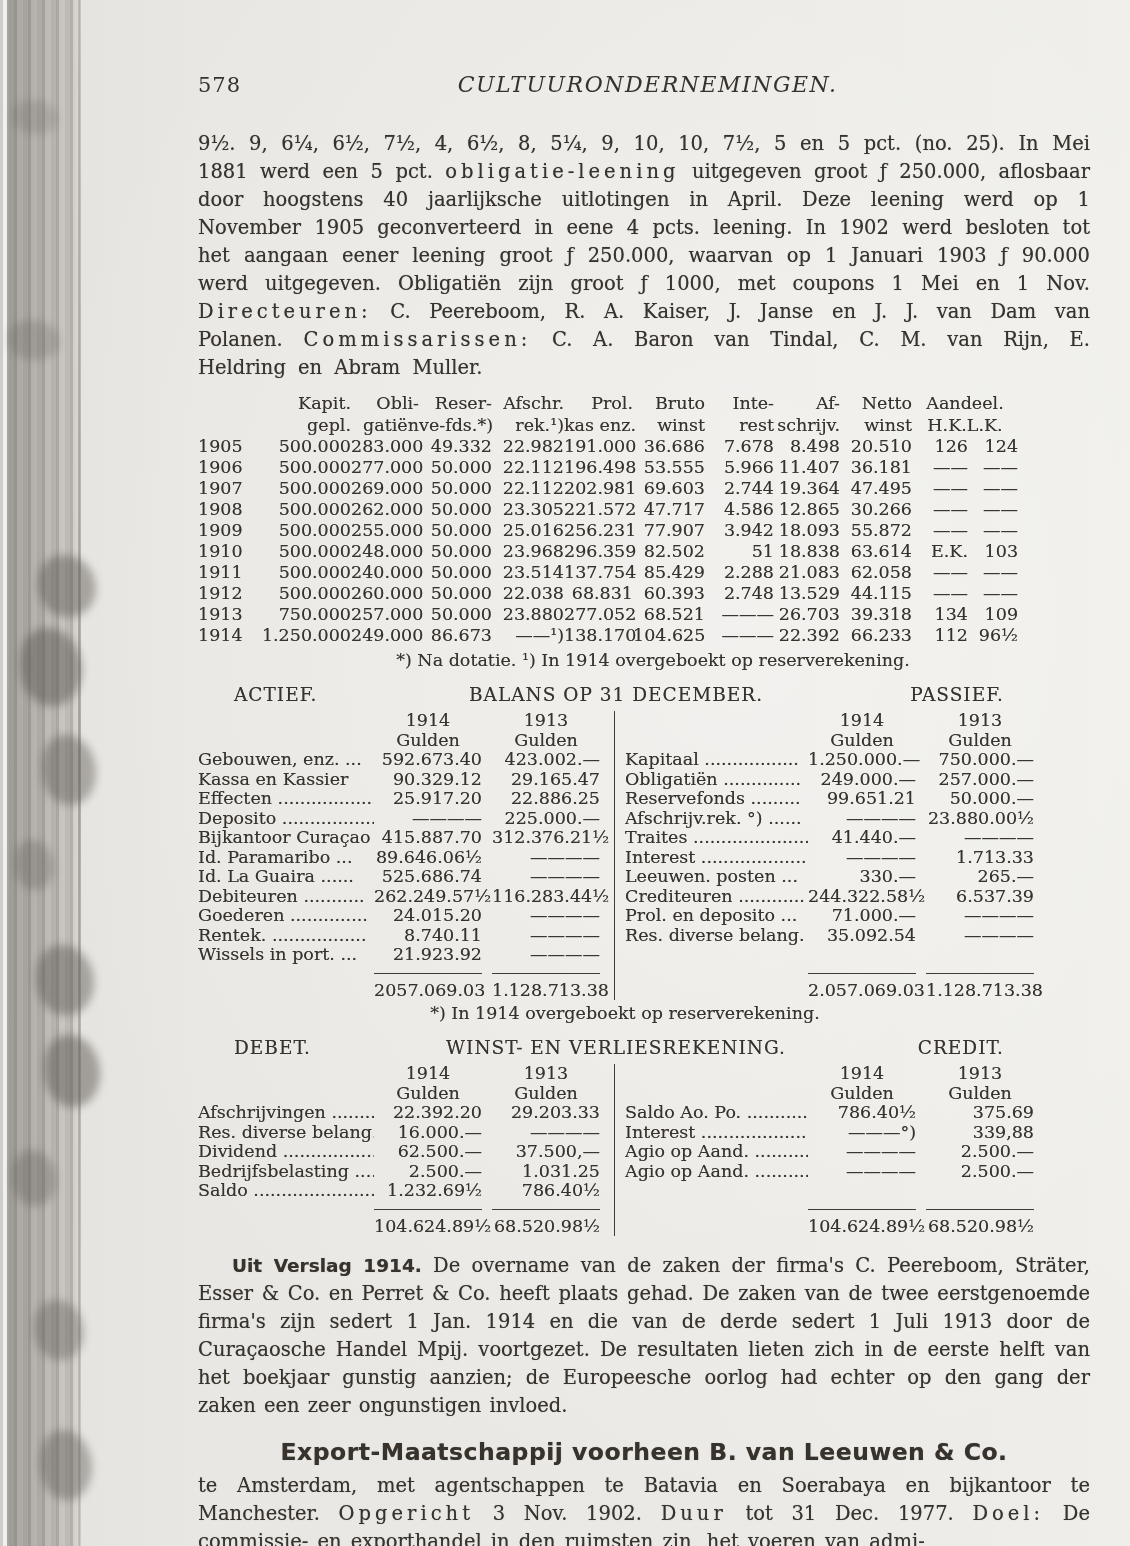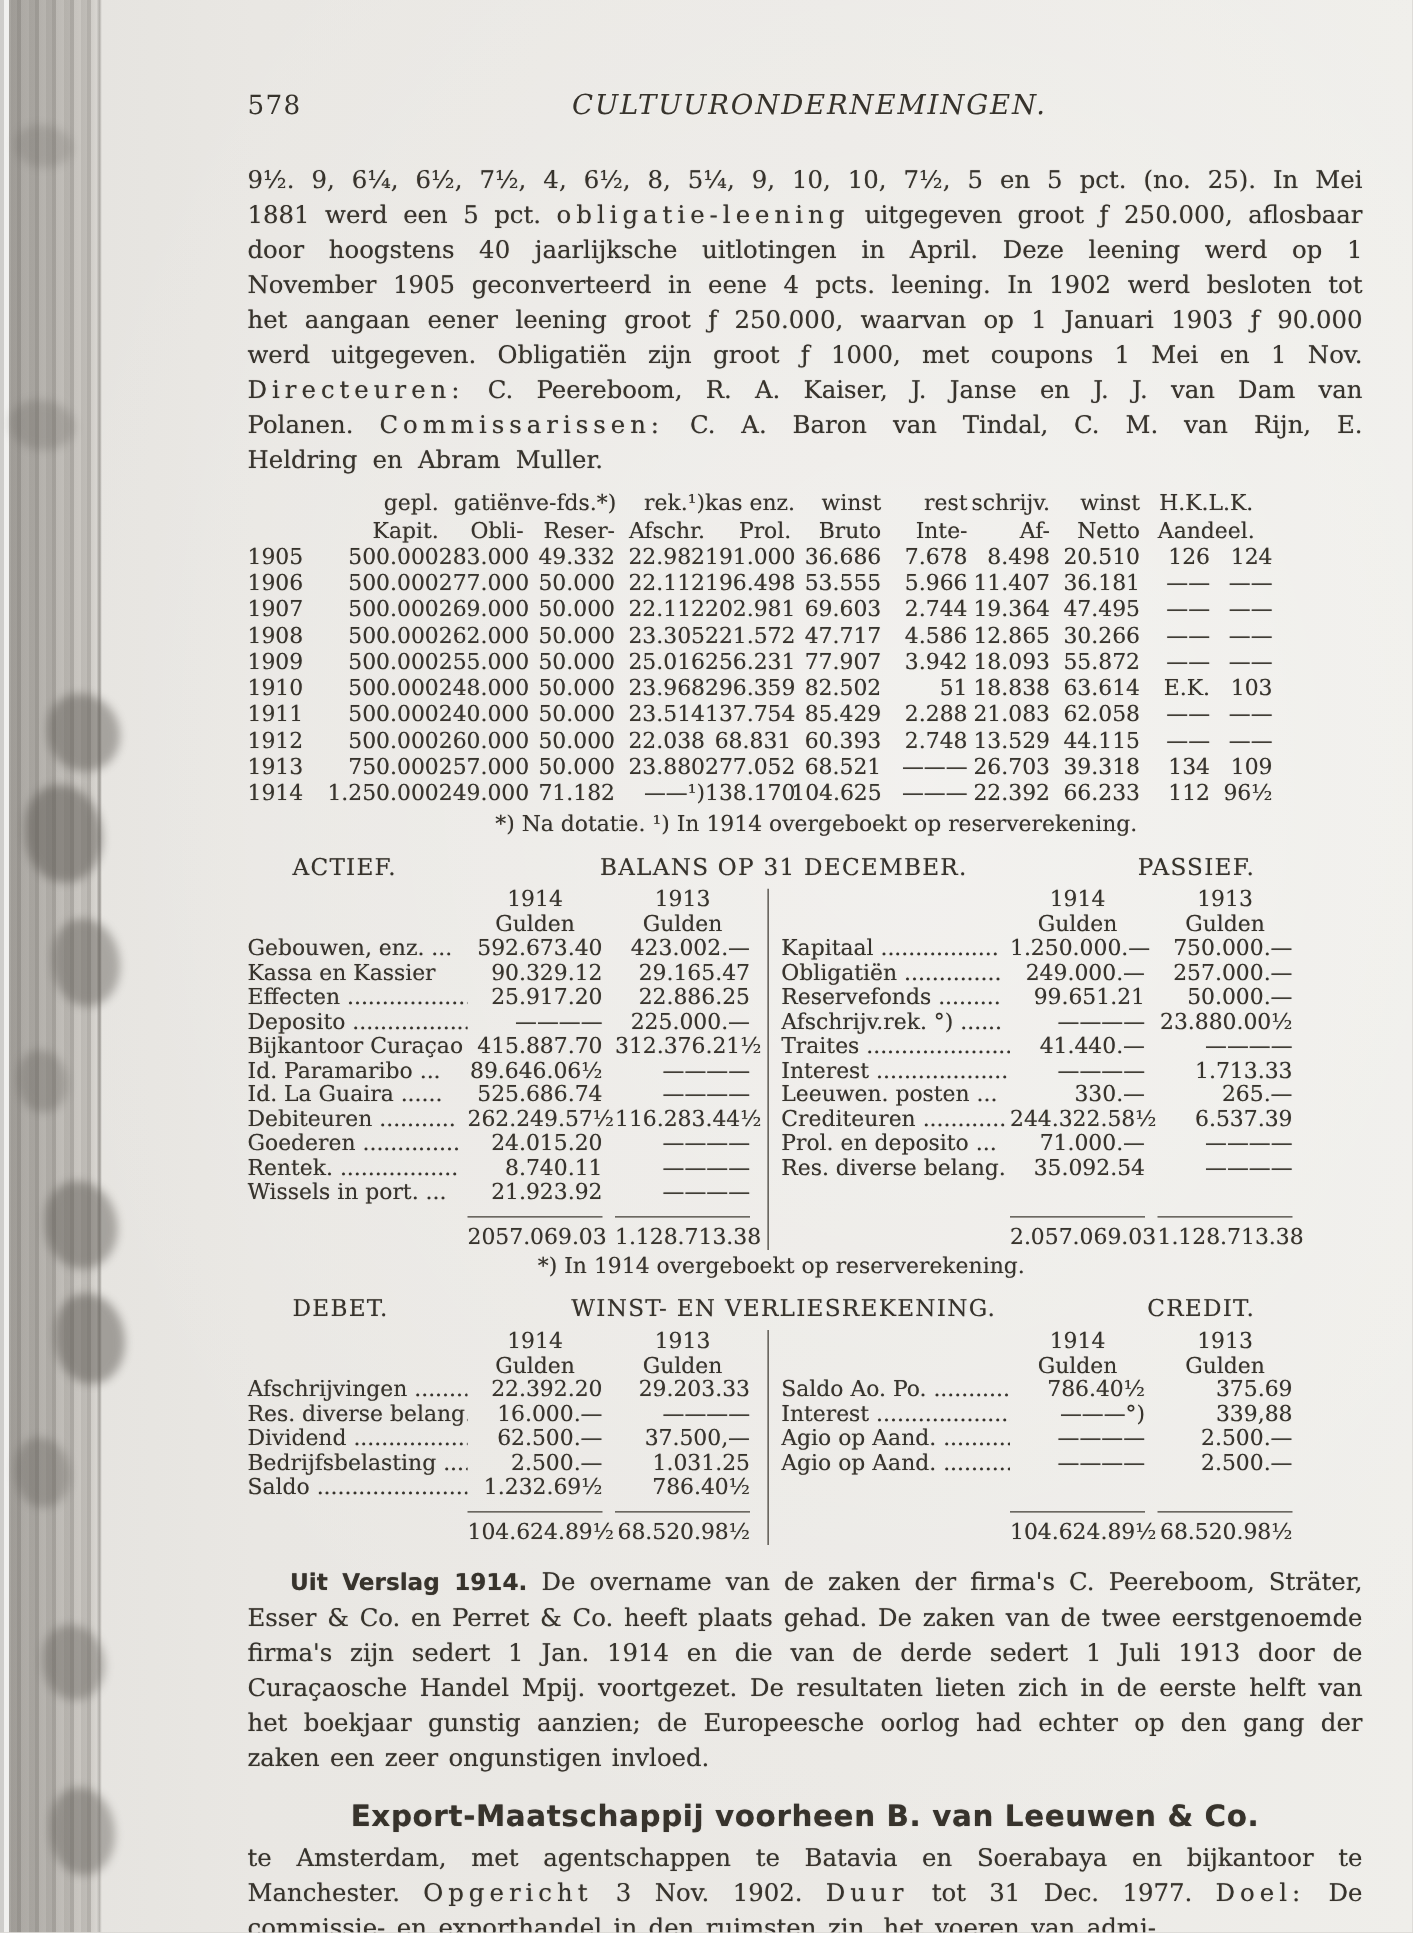--- a/index.html
+++ b/index.html
@@ -45,21 +45,21 @@
   .stats th{line-height:22px;}
   .stats td.yr,.stats th.yr{text-align:left;}
   .stats th.aand{text-align:center;}
   .tfoot{margin:3px 0 0 18px;font-size:17.5px;line-height:22px;
     text-shadow:0 0 .6px rgba(46,42,36,.5);text-align:center;}
   
   .fin{width:836px;margin-top:14px;font-size:17.5px;line-height:19.5px;
     text-shadow:0 0 .6px rgba(46,42,36,.5);}
   .fin-head{position:relative;height:26px;font-size:18.5px;letter-spacing:1px;}
   .fin-head .lt{position:absolute;left:36px;}
-  .fin-head .ct{position:absolute;left:11px;width:100%;text-align:center;}
+  .fin-head .ct{position:absolute;left:0;width:100%;text-align:center;}
   .fin-head .rt{position:absolute;right:30px;}
   .fin-body{display:flex;align-items:stretch;}
   .half{display:flex;flex-direction:column;box-sizing:border-box;}
   .half.l{width:416px;padding-right:14px;}
   .half.r{width:420px;border-left:1.6px solid #403c35;padding-left:10px;}
   .fin-row{display:flex;align-items:baseline;}
   .fin-lbl{flex:1;overflow:hidden;white-space:nowrap;}
   .fin-vals{display:flex;}
   .fin-v{width:108px;text-align:right;white-space:nowrap;}
   .fin-v + .fin-v{margin-left:10px;}
@@ -119,44 +119,44 @@
           <col style="width:72px">
           <col style="width:69px">
         <col style="width:66px">
           <col style="width:72px">
           <col style="width:56px">
           <col style="width:50px">
       </colgroup>
       <thead>
         <tr>
           <th class="yr"></th>
+          <th>Kapit.</th>
+          <th>Obli-</th>
+          <th>Reser-</th>
+          <th>Afschr.</th>
+          <th>Prol.</th>
+          <th>Bruto</th>
+          <th>Inte-</th>
+          <th>Af-</th>
+          <th>Netto</th>
+          <th class="aand" colspan="2">Aandeel.</th>
+        </tr>
+        <tr>
+          <th class="yr"></th>
           <th>gepl.</th>
           <th>gatiën</th>
           <th>ve-fds.*)</th>
           <th>rek.¹)</th>
           <th>kas enz.</th>
           <th>winst</th>
           <th>rest</th>
           <th>schrijv.</th>
           <th>winst</th>
           <th class="aand" colspan="2">H.K.L.K.</th>
         </tr>
-        <tr>
-          <th class="yr"></th>
-          <th>Kapit.</th>
-          <th>Obli-</th>
-          <th>Reser-</th>
-          <th>Afschr.</th>
-          <th>Prol.</th>
-          <th>Bruto</th>
-          <th>Inte-</th>
-          <th>Af-</th>
-          <th>Netto</th>
-          <th class="aand" colspan="2">Aandeel.</th>
-        </tr>
       </thead>
       <tbody id="stats-body">
           <tr>
             <td class="yr">1905</td>
             <td>500.000</td>
             <td>283.000</td>
             <td>49.332</td>
             <td>22.982</td>
             <td>191.000</td>
             <td>36.686</td>
@@ -275,21 +275,21 @@
             <td>———</td>
             <td>26.703</td>
             <td>39.318</td>
             <td>134</td>
             <td>109</td>
           </tr>
           <tr>
             <td class="yr">1914</td>
             <td>1.250.000</td>
             <td>249.000</td>
-            <td>71.182</td>
+            <td>86.673</td>
             <td>——¹)</td>
             <td>138.170</td>
             <td>104.625</td>
             <td>———</td>
             <td>22.392</td>
             <td>66.233</td>
             <td>112</td>
             <td>96½</td>
           </tr>
         </tbody>

